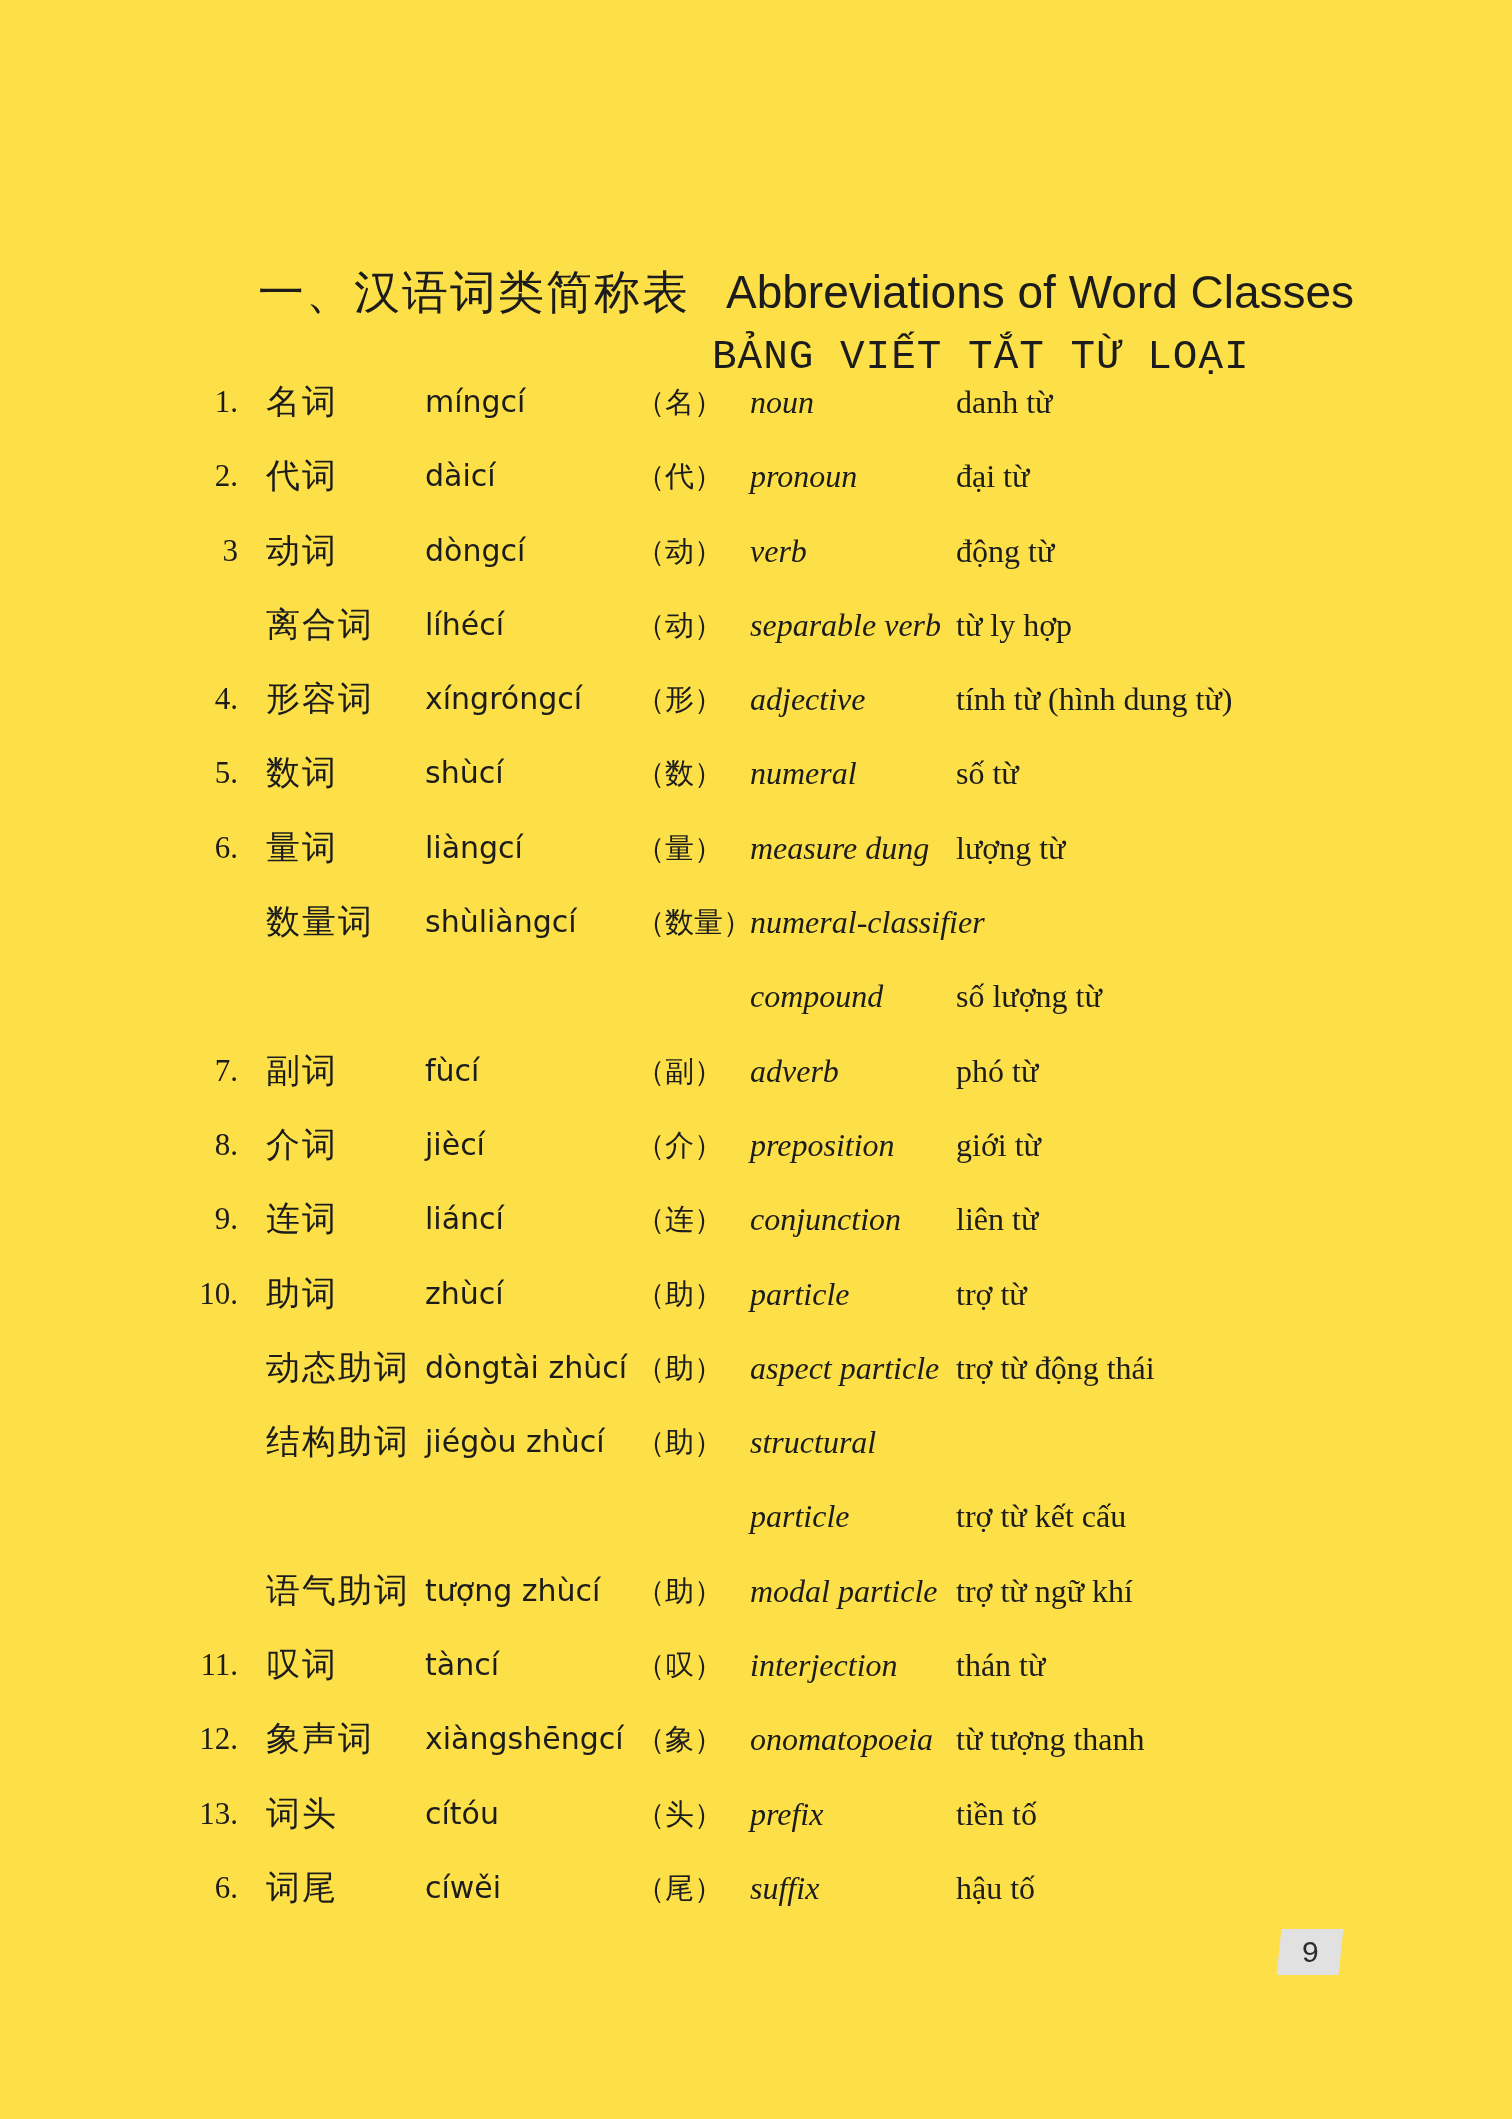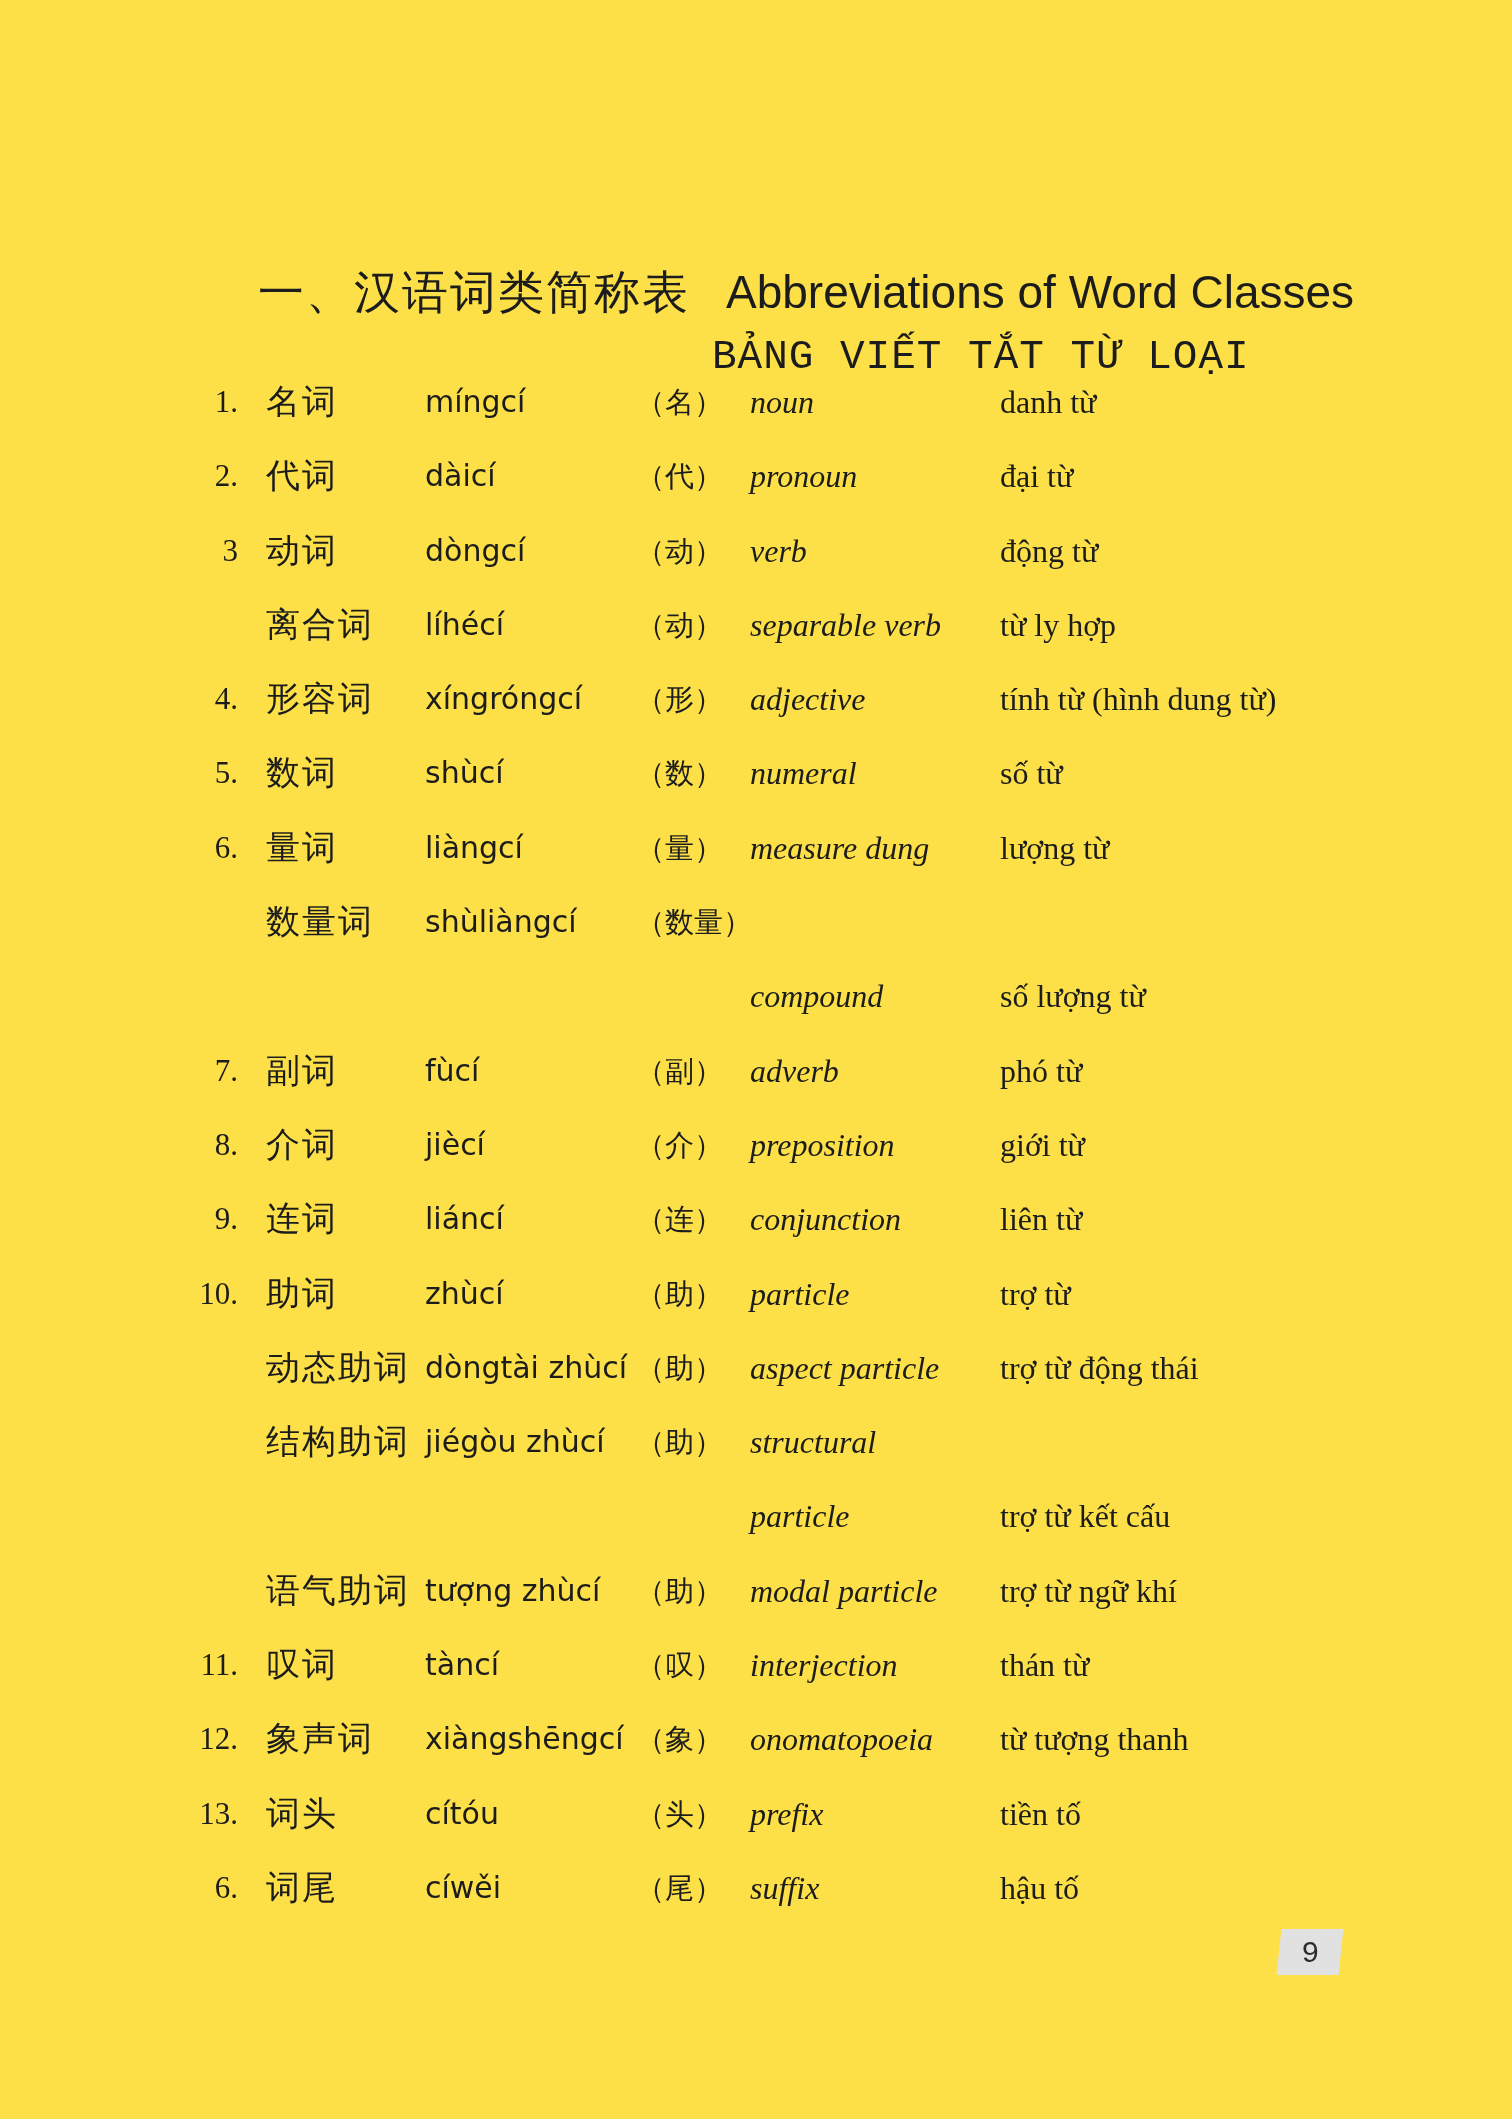--- a/index.html
+++ b/index.html
@@ -80,21 +80,21 @@
     font-family:"Liberation Serif", serif;
     font-size:29px;
   }
   .c-english{
     left:750px;
     font-family:"Liberation Serif", serif;
     font-size:32px;
     font-style:italic;
   }
   .c-vietnamese{
-    left:1000px;
+    left:956px;
     font-family:"Liberation Serif", serif;
     font-size:32px;
   }
   
   .page-badge{
     position:absolute;
     left:1279px;
     top:1929px;
     width:62px;
     height:46px;
@@ -177,20 +177,21 @@
         <span class="cell c-pinyin">liàngcí</span>
         <span class="cell c-abbr">（量）</span>
         <span class="cell c-english">measure dung</span>
         <span class="cell c-vietnamese">lượng từ</span>
       </div>
       <div class="row">
         <span class="cell c-num"></span>
         <span class="cell c-hanzi">数量词</span>
         <span class="cell c-pinyin">shùliàngcí</span>
         <span class="cell c-abbr">（数量）</span>
+        <span class="cell c-english">numeral-classifier</span>
         <span class="cell c-vietnamese"></span>
       </div>
       <div class="row">
         <span class="cell c-num"></span>
         <span class="cell c-hanzi"></span>
         <span class="cell c-pinyin"></span>
         <span class="cell c-abbr"></span>
         <span class="cell c-english">compound</span>
         <span class="cell c-vietnamese">số lượng từ</span>
       </div>

